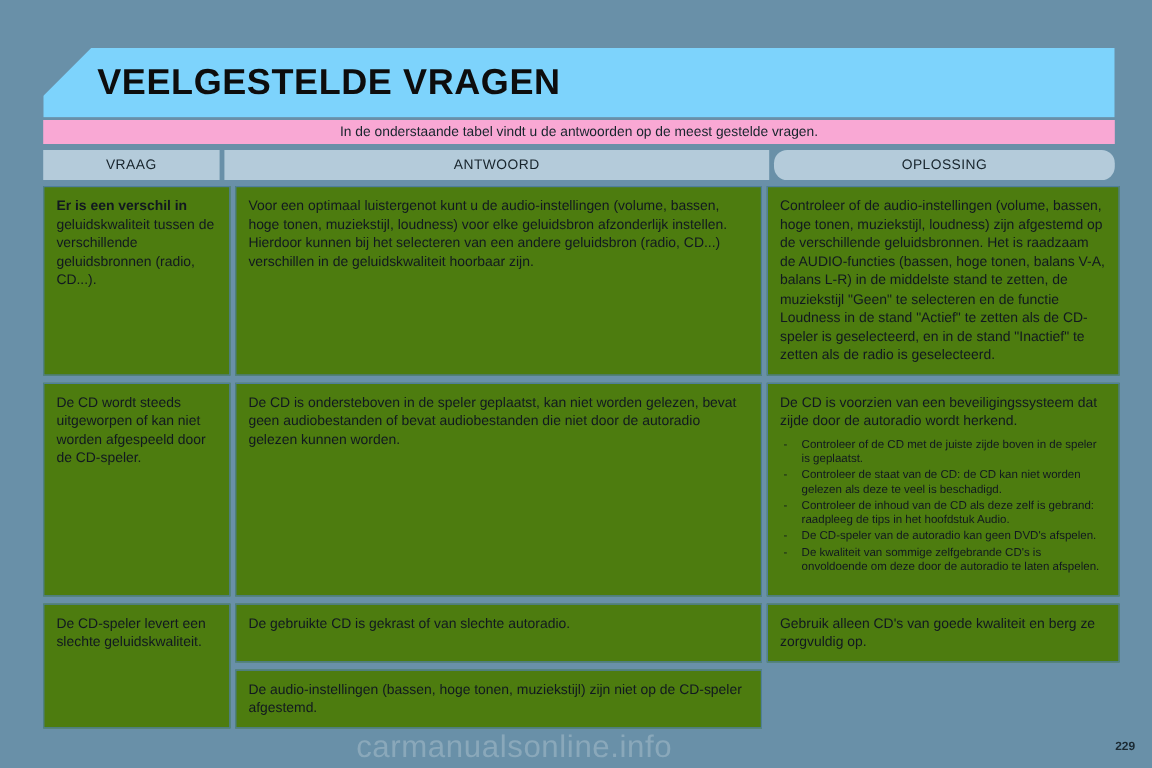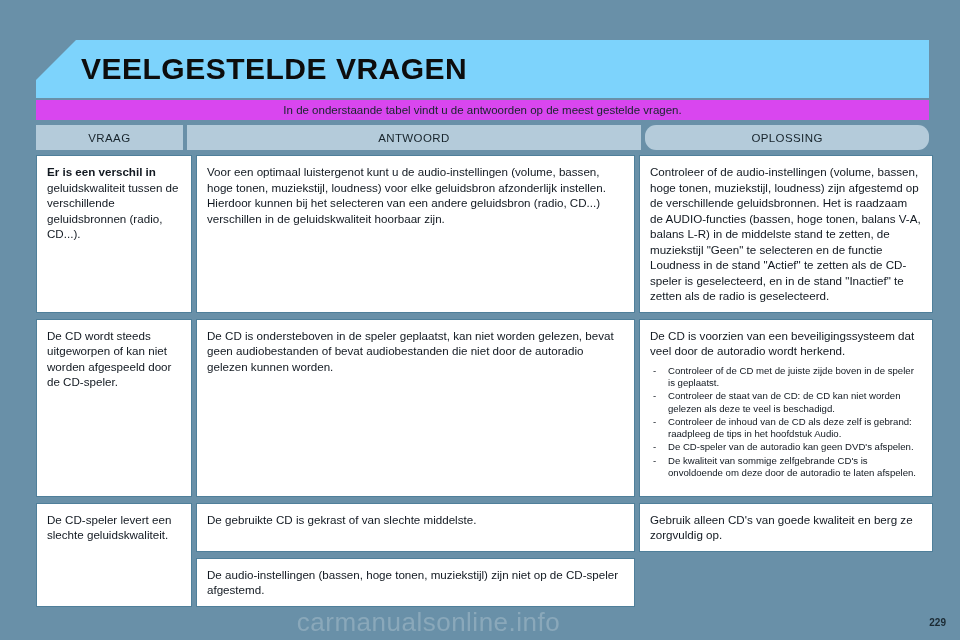--- a/index.html
+++ b/index.html
@@ -44,21 +44,21 @@
     white-space: nowrap;
   }
 
   
   .subtitle-bar {
     position: absolute;
     left: 36px;
     top: 100px;
     width: 893px;
     height: 20px;
-    background: #d946ef;
+    background: #f9a8d4;
     display: flex;
     align-items: center;
     justify-content: center;
   }
   .subtitle-text {
     font-size: 11.5px;
     color: #17242c;
     white-space: nowrap;
   }
 
@@ -91,21 +91,21 @@
     left: 36px;
     top: 155px;
     width: 893px;
   }
   .band {
     display: flex;
     align-items: stretch;
     margin-bottom: 6px;
   }
   .cell {
-    background: #ffffff;
+    background: #4d7c0f;
     border: 1px solid #4f7f9a;
     box-sizing: border-box;
     padding: 8px 10px 8px 10px;
     font-size: 11.6px;
     line-height: 1.34;
     color: #111820;
   }
   .c1 { width: 156px; flex: 0 0 156px; }
   .c-gap { width: 4px; flex: 0 0 4px; background: transparent; }
   .c2 { width: 439px; flex: 0 0 439px; }
@@ -197,37 +197,37 @@
       <div class="c-gap"></div>
       <div class="cell c3">Controleer of de audio-instellingen (volume, bassen, hoge tonen, muziekstijl, loudness) zijn afgestemd op de verschillende geluidsbronnen. Het is raadzaam de AUDIO-functies (bassen, hoge tonen, balans V-A, balans L-R) in de middelste stand te zetten, de muziekstijl "Geen" te selecteren en de functie Loudness in de stand "Actief" te zetten als de CD-speler is geselecteerd, en in de stand "Inactief" te zetten als de radio is geselecteerd.</div>
     </div>
 
     <div class="band row2">
       <div class="cell c1">De CD wordt steeds uitgeworpen of kan niet worden afgespeeld door de CD-speler.</div>
       <div class="c-gap"></div>
       <div class="cell c2">De CD is ondersteboven in de speler geplaatst, kan niet worden gelezen, bevat geen audiobestanden of bevat audiobestanden die niet door de autoradio gelezen kunnen worden.</div>
       <div class="c-gap"></div>
       <div class="cell c3">
-        <div>De CD is voorzien van een beveiligingssysteem dat veel door de autoradio wordt herkend.</div>
+        <div>De CD is voorzien van een beveiligingssysteem dat zijde door de autoradio wordt herkend.</div>
         <ul class="bullets">
           <li>Controleer of de CD met de juiste zijde boven in de speler is geplaatst.</li>
           <li>Controleer de staat van de CD: de CD kan niet worden gelezen als deze te veel is beschadigd.</li>
           <li>Controleer de inhoud van de CD als deze zelf is gebrand: raadpleeg de tips in het hoofdstuk Audio.</li>
           <li>De CD-speler van de autoradio kan geen DVD's afspelen.</li>
           <li>De kwaliteit van sommige zelfgebrande CD's is onvoldoende om deze door de autoradio te laten afspelen.</li>
         </ul>
       </div>
     </div>
 
     <div class="band row3group">
       <div class="cell c1 row3-4-c1">De CD-speler levert een slechte geluidskwaliteit.</div>
       <div class="c-gap"></div>
       <div class="mid-stack">
         <div class="subrow row3">
-          <div class="cell c2">De gebruikte CD is gekrast of van slechte middelste.</div>
+          <div class="cell c2">De gebruikte CD is gekrast of van slechte autoradio.</div>
           <div class="c-gap"></div>
           <div class="cell c3">Gebruik alleen CD's van goede kwaliteit en berg ze zorgvuldig op.</div>
         </div>
         <div class="subrow row4">
           <div class="cell c2">De audio-instellingen (bassen, hoge tonen, muziekstijl) zijn niet op de CD-speler afgestemd.</div>
           <div class="c-gap"></div>
         </div>
       </div>
     </div>
 

